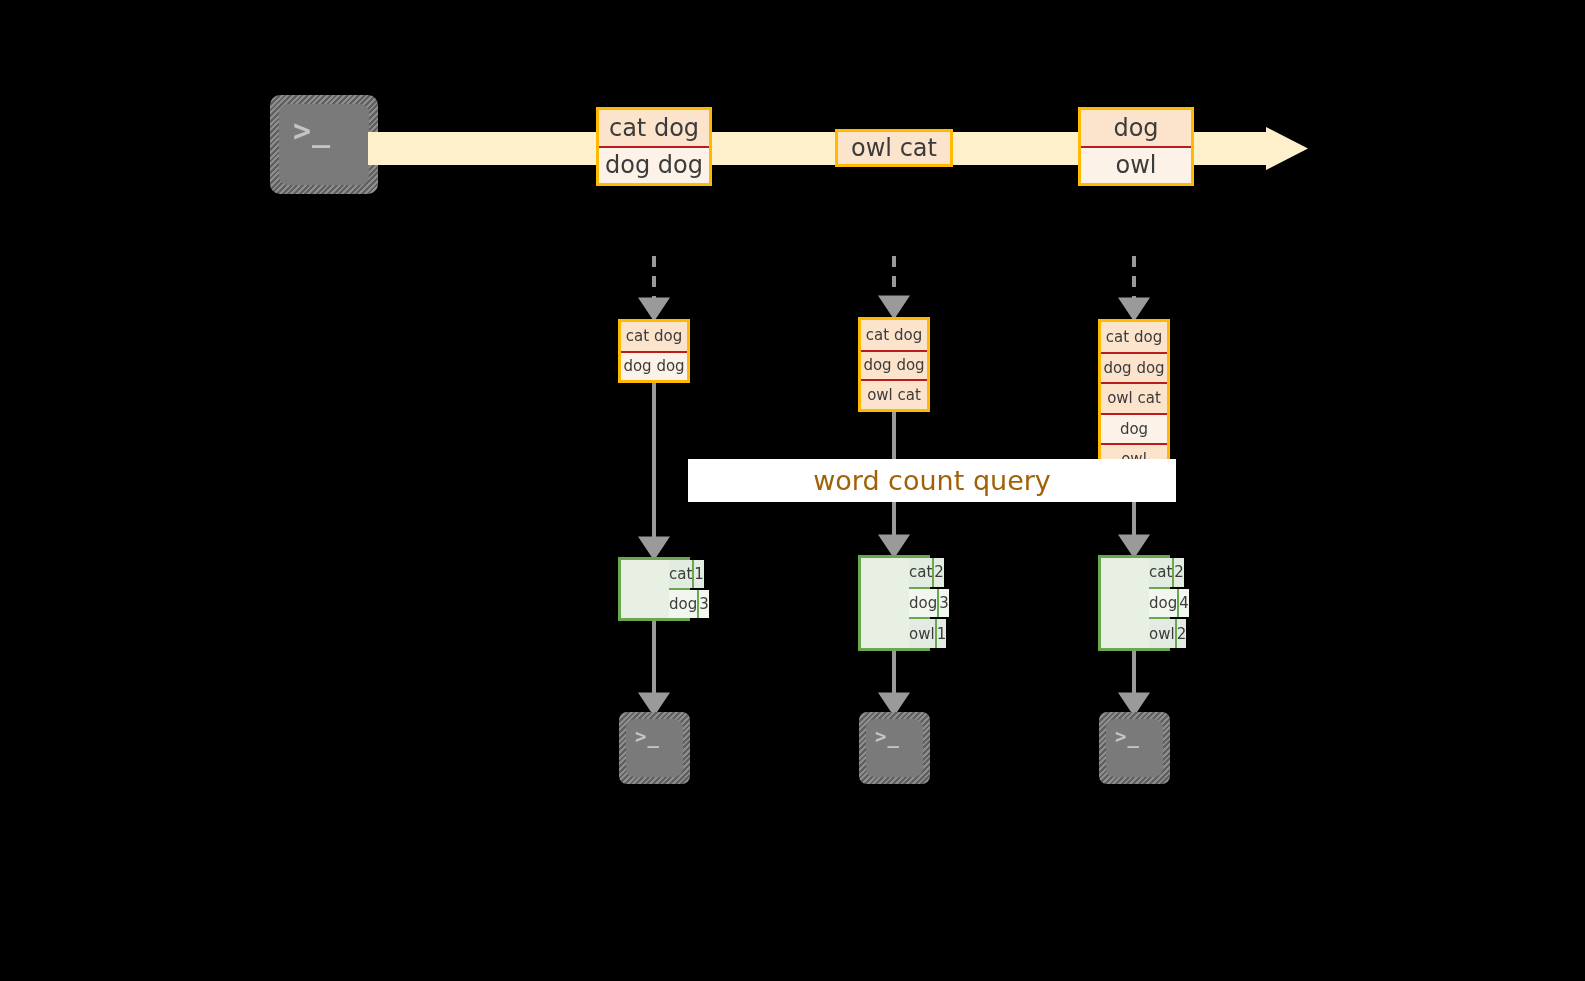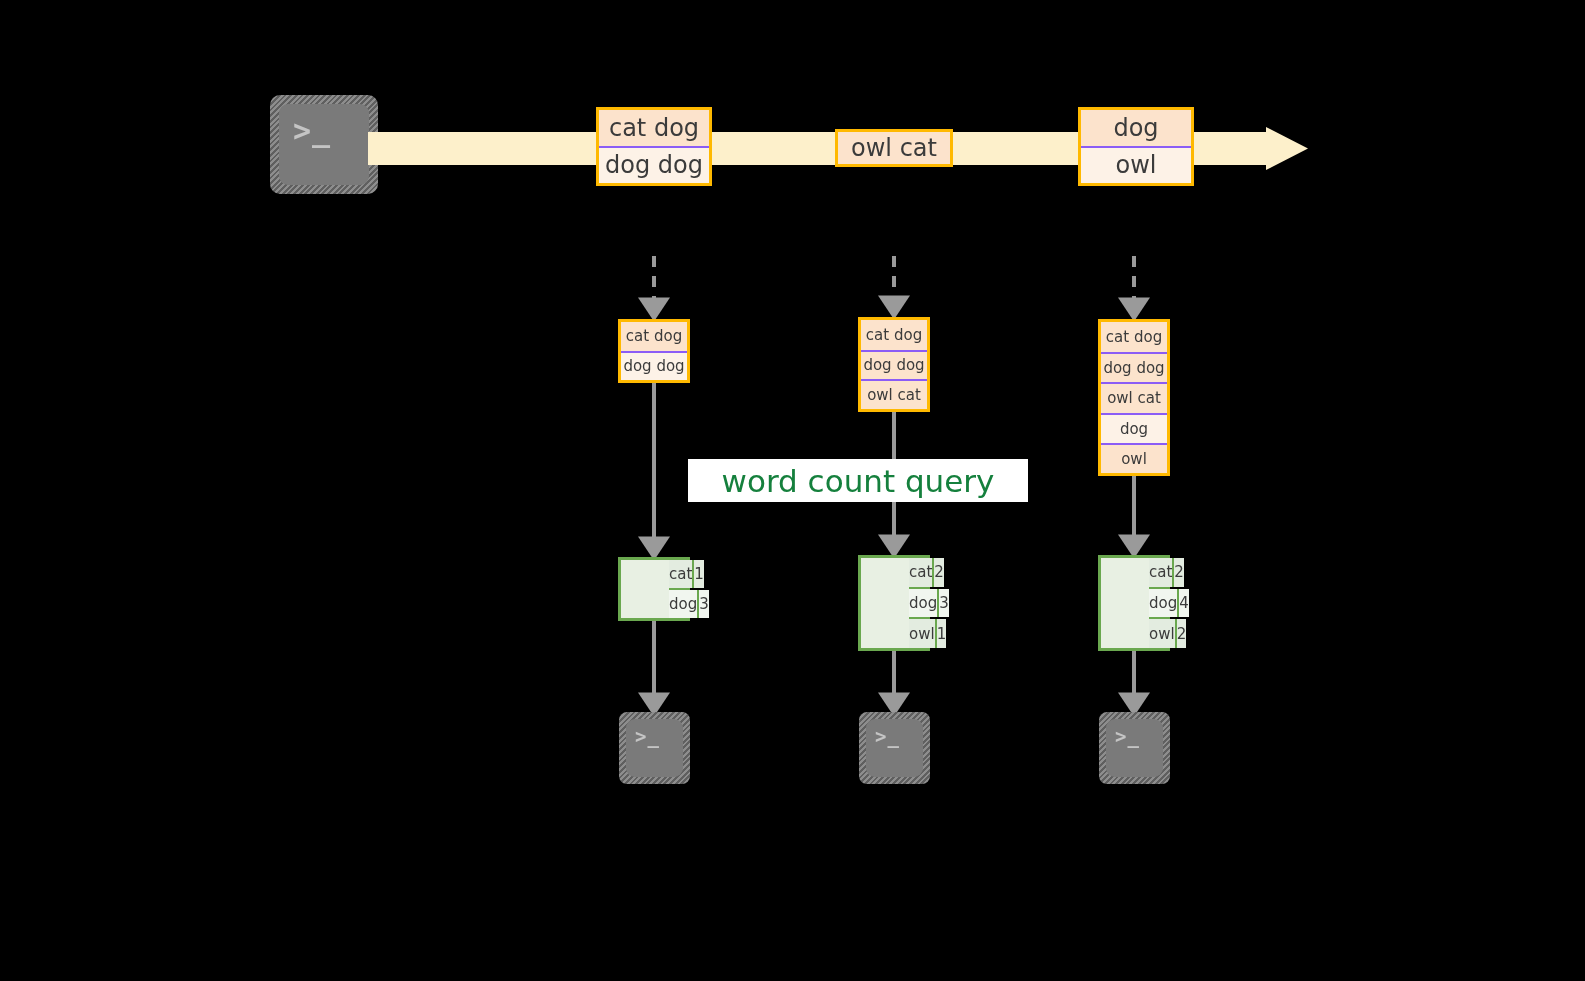--- a/index.html
+++ b/index.html
@@ -85,21 +85,21 @@
     flex: 1 1 auto;
     display: flex;
     align-items: center;
     justify-content: center;
     color: #3b3b3b;
     box-sizing: border-box;
     background: #fdf0e0;
   }
   .msg-cell.shade-a { background: #fce3cc; }
   .msg-cell.shade-b { background: #fdf2e7; }
-  .msg-cell + .msg-cell { border-top: 2px solid #8b5cf6; }
+  .msg-cell + .msg-cell { border-top: 2px solid #b91c1c; }
 
   
   .stream-box .msg-cell { font-size: 24px; }
   #stream-box-1 { left: 596px; top: 107px; width: 116px; height: 79px; }
   #stream-box-2 { left: 835px; top: 129px; width: 118px; height: 38px; }
   #stream-box-3 { left: 1078px; top: 107px; width: 116px; height: 79px; }
 
   
   .stack-box .msg-cell { font-size: 15px; height: 31px; }
   #stack-1 { left: 618px; top: 319px; width: 72px; height: 64px; }
@@ -146,28 +146,28 @@
     left: 0; top: 0;
     width: 1585px; height: 981px;
     pointer-events: none;
   }
 
   
   #query-banner {
     position: absolute;
     left: 688px;
     top: 459px;
-    width: 340px;
+    width: 488px;
     height: 43px;
     background: #ffffff;
     display: flex;
     align-items: center;
     justify-content: center;
-    color: #15803d;
-    font-size: 31px;
+    color: #a16207;
+    font-size: 27px;
   }
 </style>
 </head>
 <body>
 
 <div class="stage">
 
   <div class="terminal" id="terminal-top">
     <div class="inner">
       <span class="prompt">&gt;_</span>

